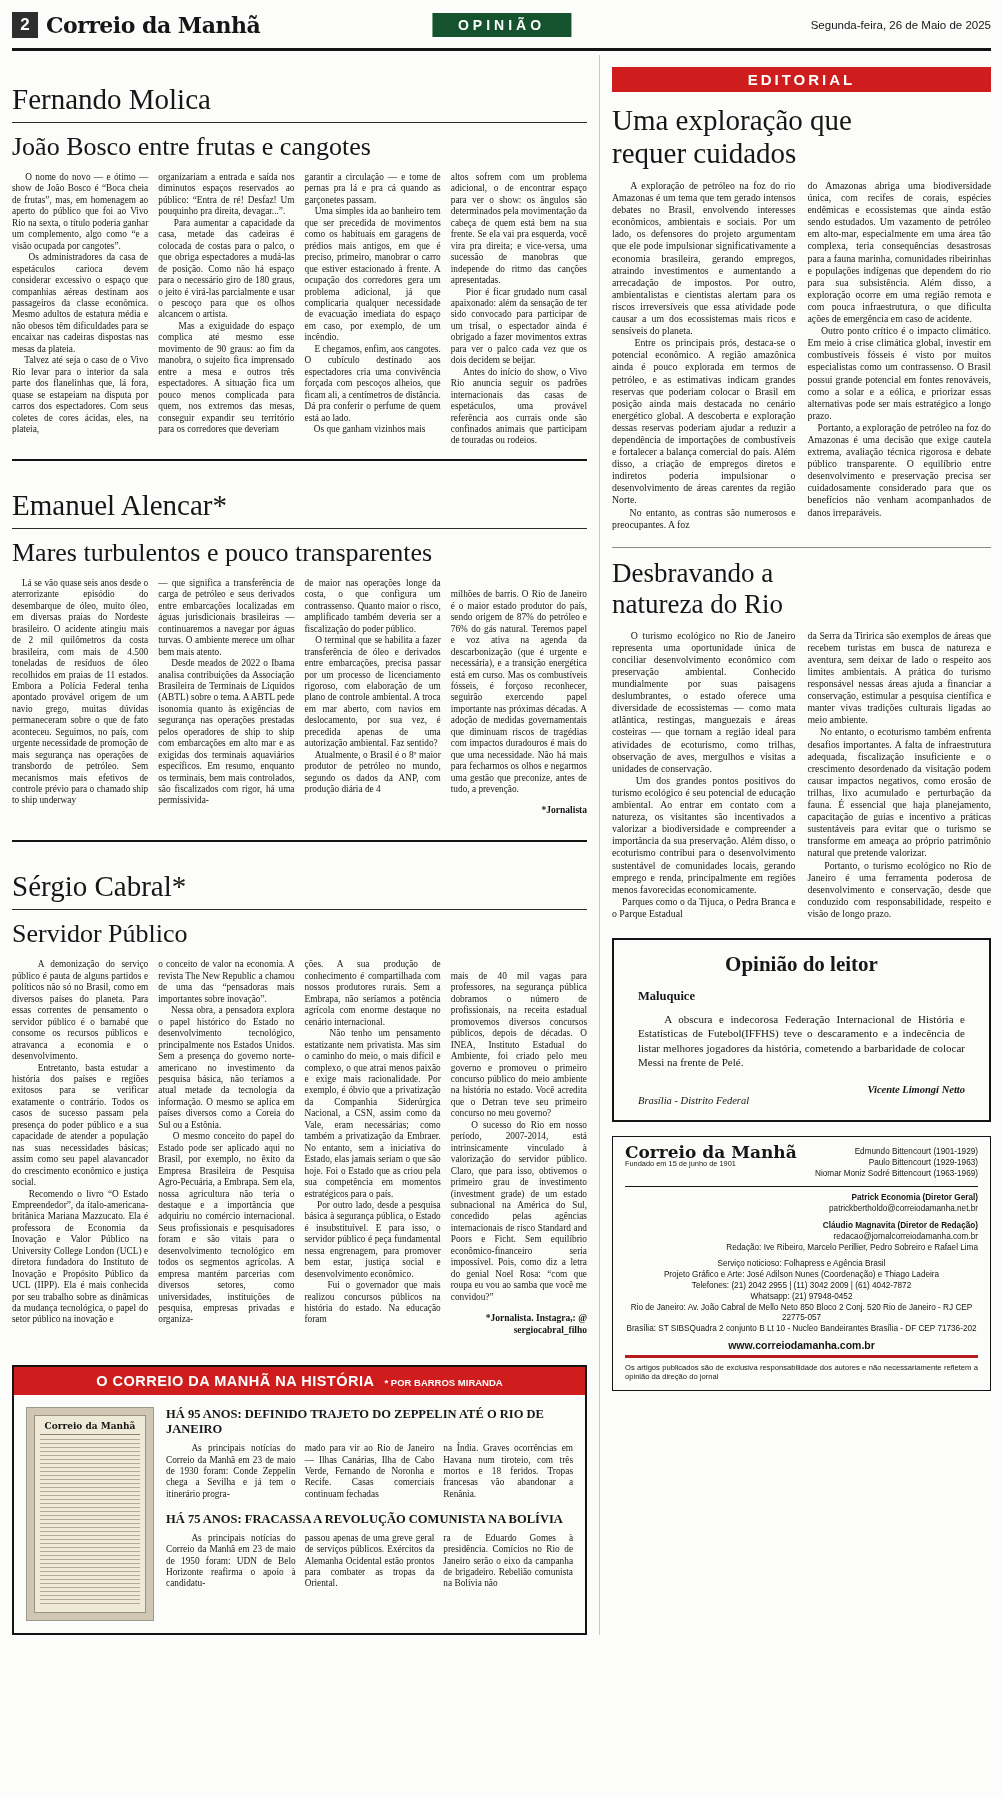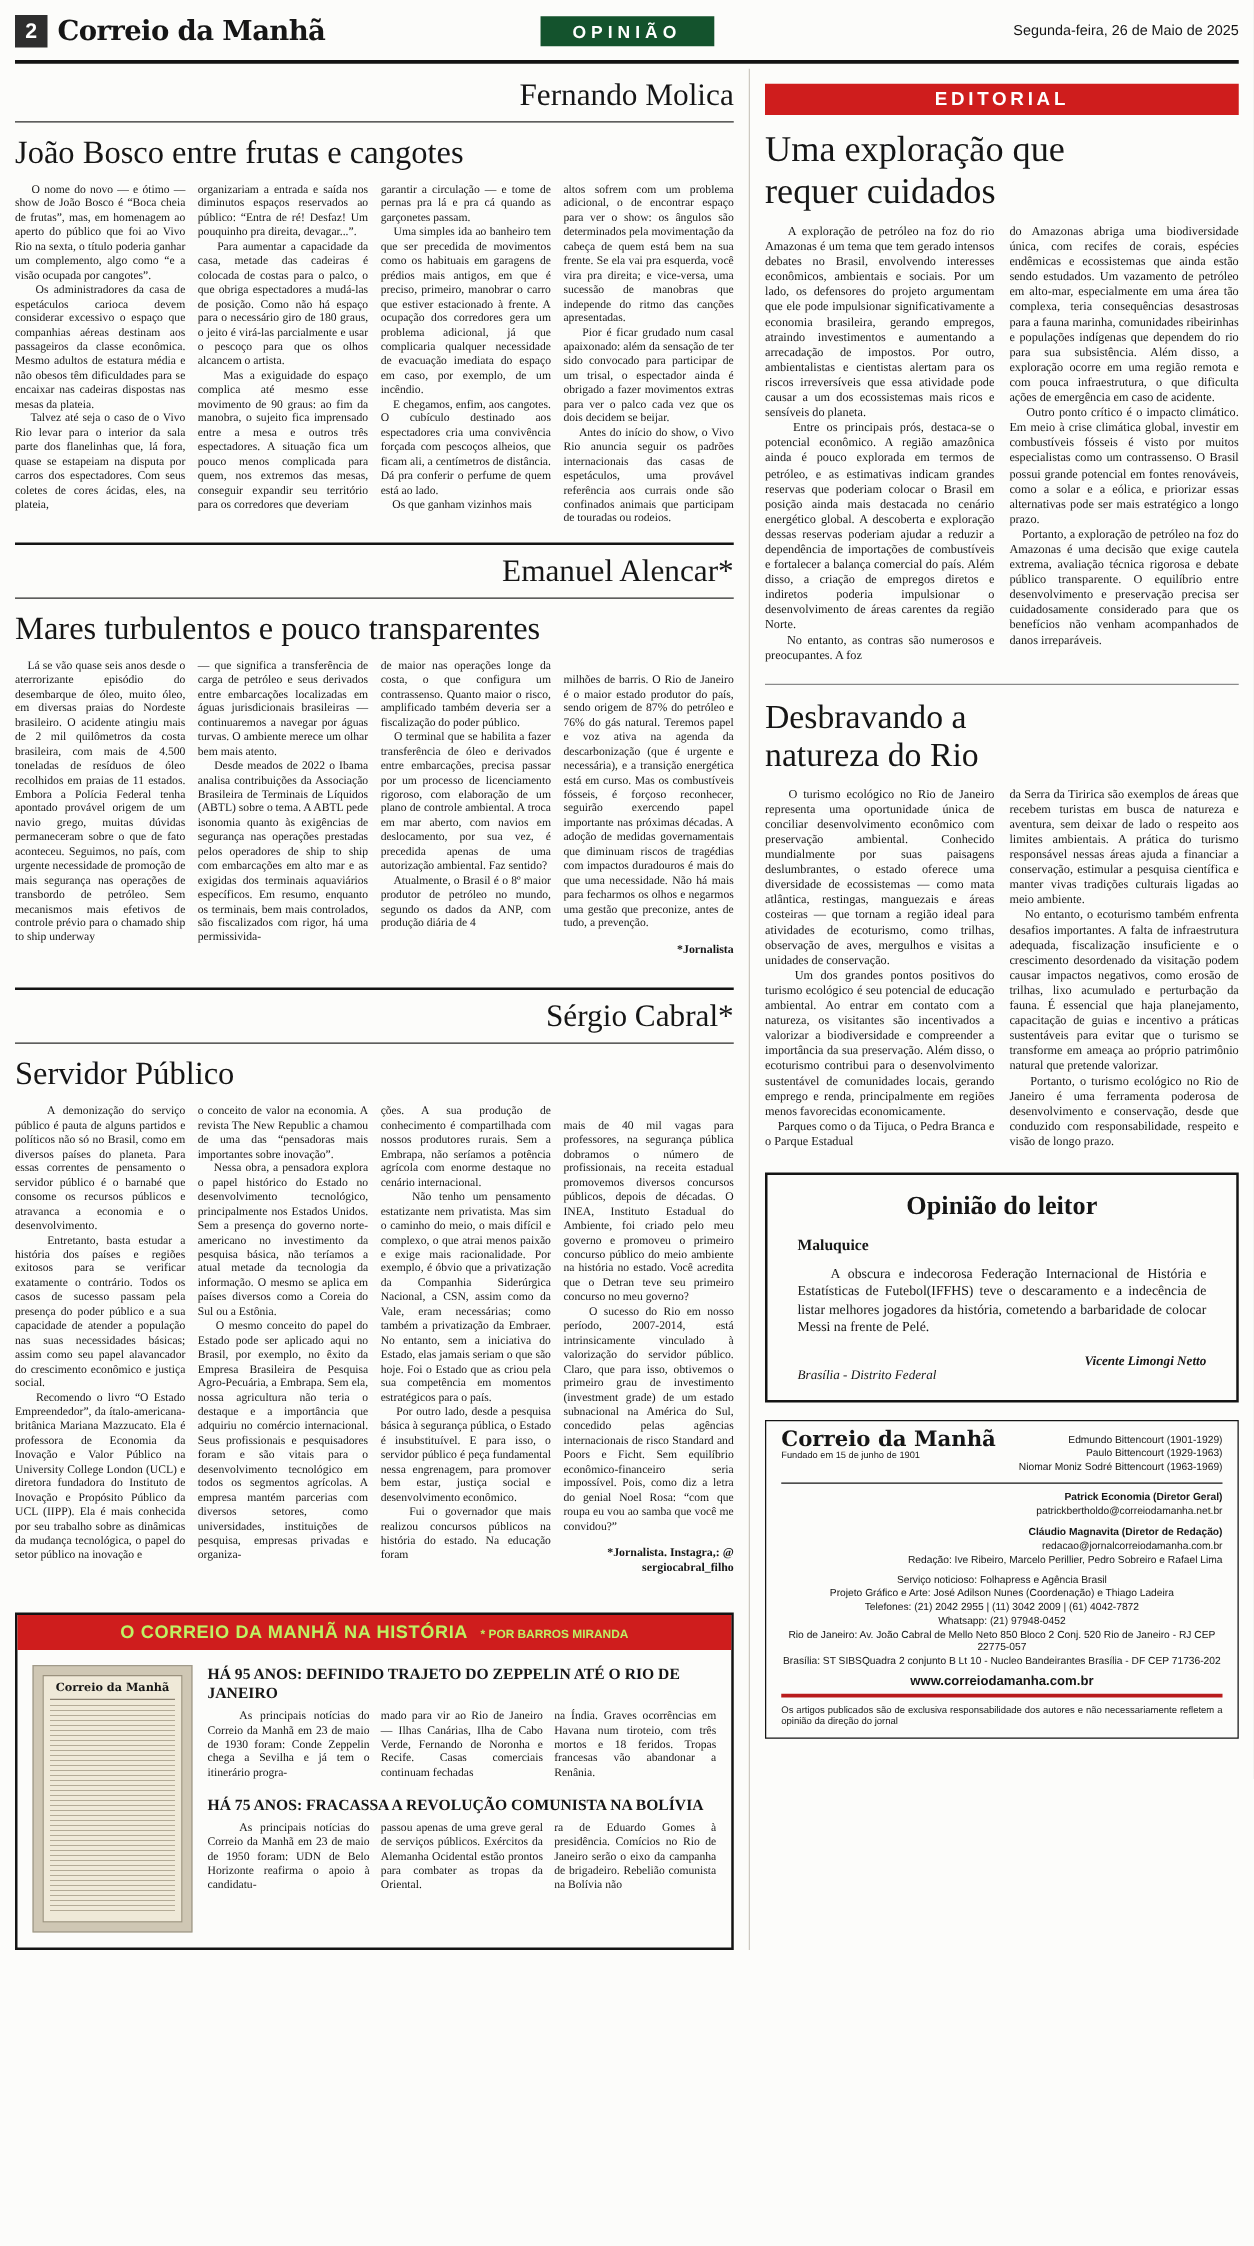--- a/index.html
+++ b/index.html
@@ -17,21 +17,21 @@
   .issue-date{margin-left:auto;font-family:"Liberation Sans",sans-serif;font-size:11.5px;}
   .rule-thick{border-top:3.5px solid var(--ink);margin-top:6px;}
 
   
   .content{display:flex;margin-top:4px;align-items:stretch;}
   .left-main{width:575px;flex:none;padding-right:12px;}
   .right-col{flex:1;border-left:1px solid #cdc9c1;padding-left:12px;}
 
   
   .sec-top{border-top:2px solid var(--ink);margin-top:12px;}
-  .author{text-align:right;font-size:25px;padding:8px 0 6px;}
+  .author{text-align:left;font-size:29px;padding:8px 0 6px;margin-top:20px;}
   .author-rule{border-top:1px solid #2a2a2a;}
   .headline{font-size:26px;padding:9px 0 10px;}
   .cols{display:flex;gap:10px;}
   .col{flex:1;font-size:9.3px;line-height:11.45px;text-align:justify;white-space:pre-line;overflow-wrap:break-word;}
   .sig{font-weight:700;text-align:right;white-space:pre-line;margin-top:10px;font-size:9.5px;line-height:11.5px;}
 
   
   .ed-banner{background:var(--red);color:#fff;text-align:center;font-family:"Liberation Sans",sans-serif;
           font-weight:700;letter-spacing:3px;font-size:15px;padding:4px 0;margin-top:12px;}
   .ed-headline{font-size:29px;line-height:33px;max-width:310px;padding:12px 0 10px;}
@@ -56,21 +56,21 @@
   .exp-founded{font-size:7.4px;margin-top:1px;}
   .exp-founders{text-align:right;}
   .exp-r{text-align:right;margin-top:6px;}
   .exp-c{text-align:center;margin-top:6px;}
   .b{font-weight:700;}
   .exp-site{text-align:center;font-weight:700;font-size:10.5px;padding:5px 0 4px;}
   .exp-disclaimer{font-size:7.6px;line-height:9.6px;text-align:justify;border-top:3px solid #b91c1c;padding-top:5px;}
 
   
   .hist-box{border:2px solid var(--ink);margin-top:18px;}
-  .hist-bar{background:var(--red);color:#bef264;font-family:"Liberation Sans",sans-serif;padding:6px 10px;
+  .hist-bar{background:var(--red);color:#ffffff;font-family:"Liberation Sans",sans-serif;padding:6px 10px;
           display:flex;align-items:baseline;gap:10px;justify-content:center;}
   .hist-title{font-weight:700;font-size:14.5px;letter-spacing:0.5px;}
   .hist-byline{font-size:9.5px;font-weight:700;}
   .hist-content{display:flex;gap:12px;padding:12px;}
   .thumb{width:128px;flex:none;background:#cfc7b4;padding:7px;box-sizing:border-box;height:214px;display:flex;border:1px solid #a09a8a;}
   .thumb-inner{background:#efe9d8;border:1px solid #9a917d;flex:1;display:flex;flex-direction:column;padding:5px;}
   .thumb-masthead{font-family:"DejaVu Serif",serif;font-weight:700;font-size:9px;text-align:center;
           border-bottom:1px solid #8a8170;padding-bottom:3px;}
   .thumb-lines{flex:1;margin-top:4px;background:repeating-linear-gradient(to bottom,#b4ab97 0,#b4ab97 1px,transparent 1px,transparent 4px);}
   .hist-items{flex:1;min-width:0;}

